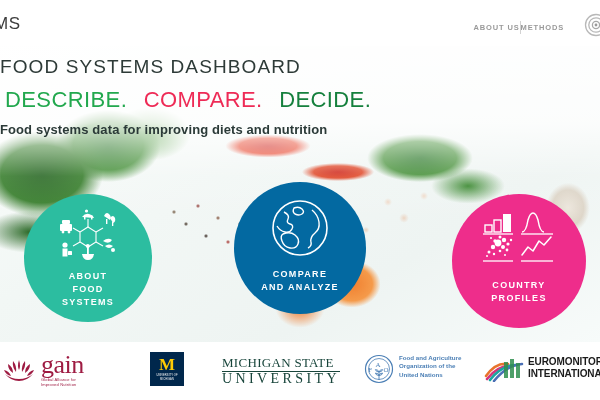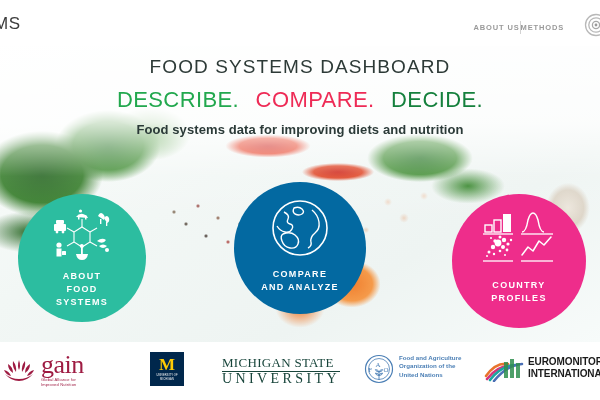--- a/index.html
+++ b/index.html
@@ -87,21 +87,21 @@
     filter: blur(0.4px);
   }
   .hero-veil {
     position: absolute; inset: 0;
     background: linear-gradient(180deg, rgba(255,255,255,0.92) 0%, rgba(255,255,255,0.78) 26%, rgba(255,255,255,0.10) 44%, rgba(255,255,255,0) 62%);
   }
 
   .hero-text {
     position: absolute;
     top: 10px; left: 0; width: 600px;
-    text-align: center;
+    text-align: left;
     z-index: 6;
   }
   .title-main {
     font-size: 19px;
     font-weight: 400;
     letter-spacing: 1.1px;
     color: #2d3a37;
   }
   .title-verbs {
     margin-top: 9px;
@@ -123,21 +123,21 @@
   .circle {
     position: absolute;
     border-radius: 50%;
     z-index: 8;
     display: flex;
     flex-direction: column;
     align-items: center;
     justify-content: flex-start;
     cursor: pointer;
   }
-  .circle-about  { left: 18px;  top: 148px; width: 128px; height: 128px; background: #2cbda0; }
+  .circle-about  { left: 24px;  top: 148px; width: 128px; height: 128px; background: #2cbda0; }
   .circle-compare{ left: 234px; top: 136px; width: 132px; height: 132px; background: #0369a1; }
   .circle-country{ left: 452px; top: 148px; width: 134px; height: 134px; background: #ee2d8b; }
 
   .circle-icon {
     margin-top: 14px;
     display: flex;
     align-items: center;
     justify-content: center;
   }
   .circle-about .circle-icon   { margin-top: 13px; }

